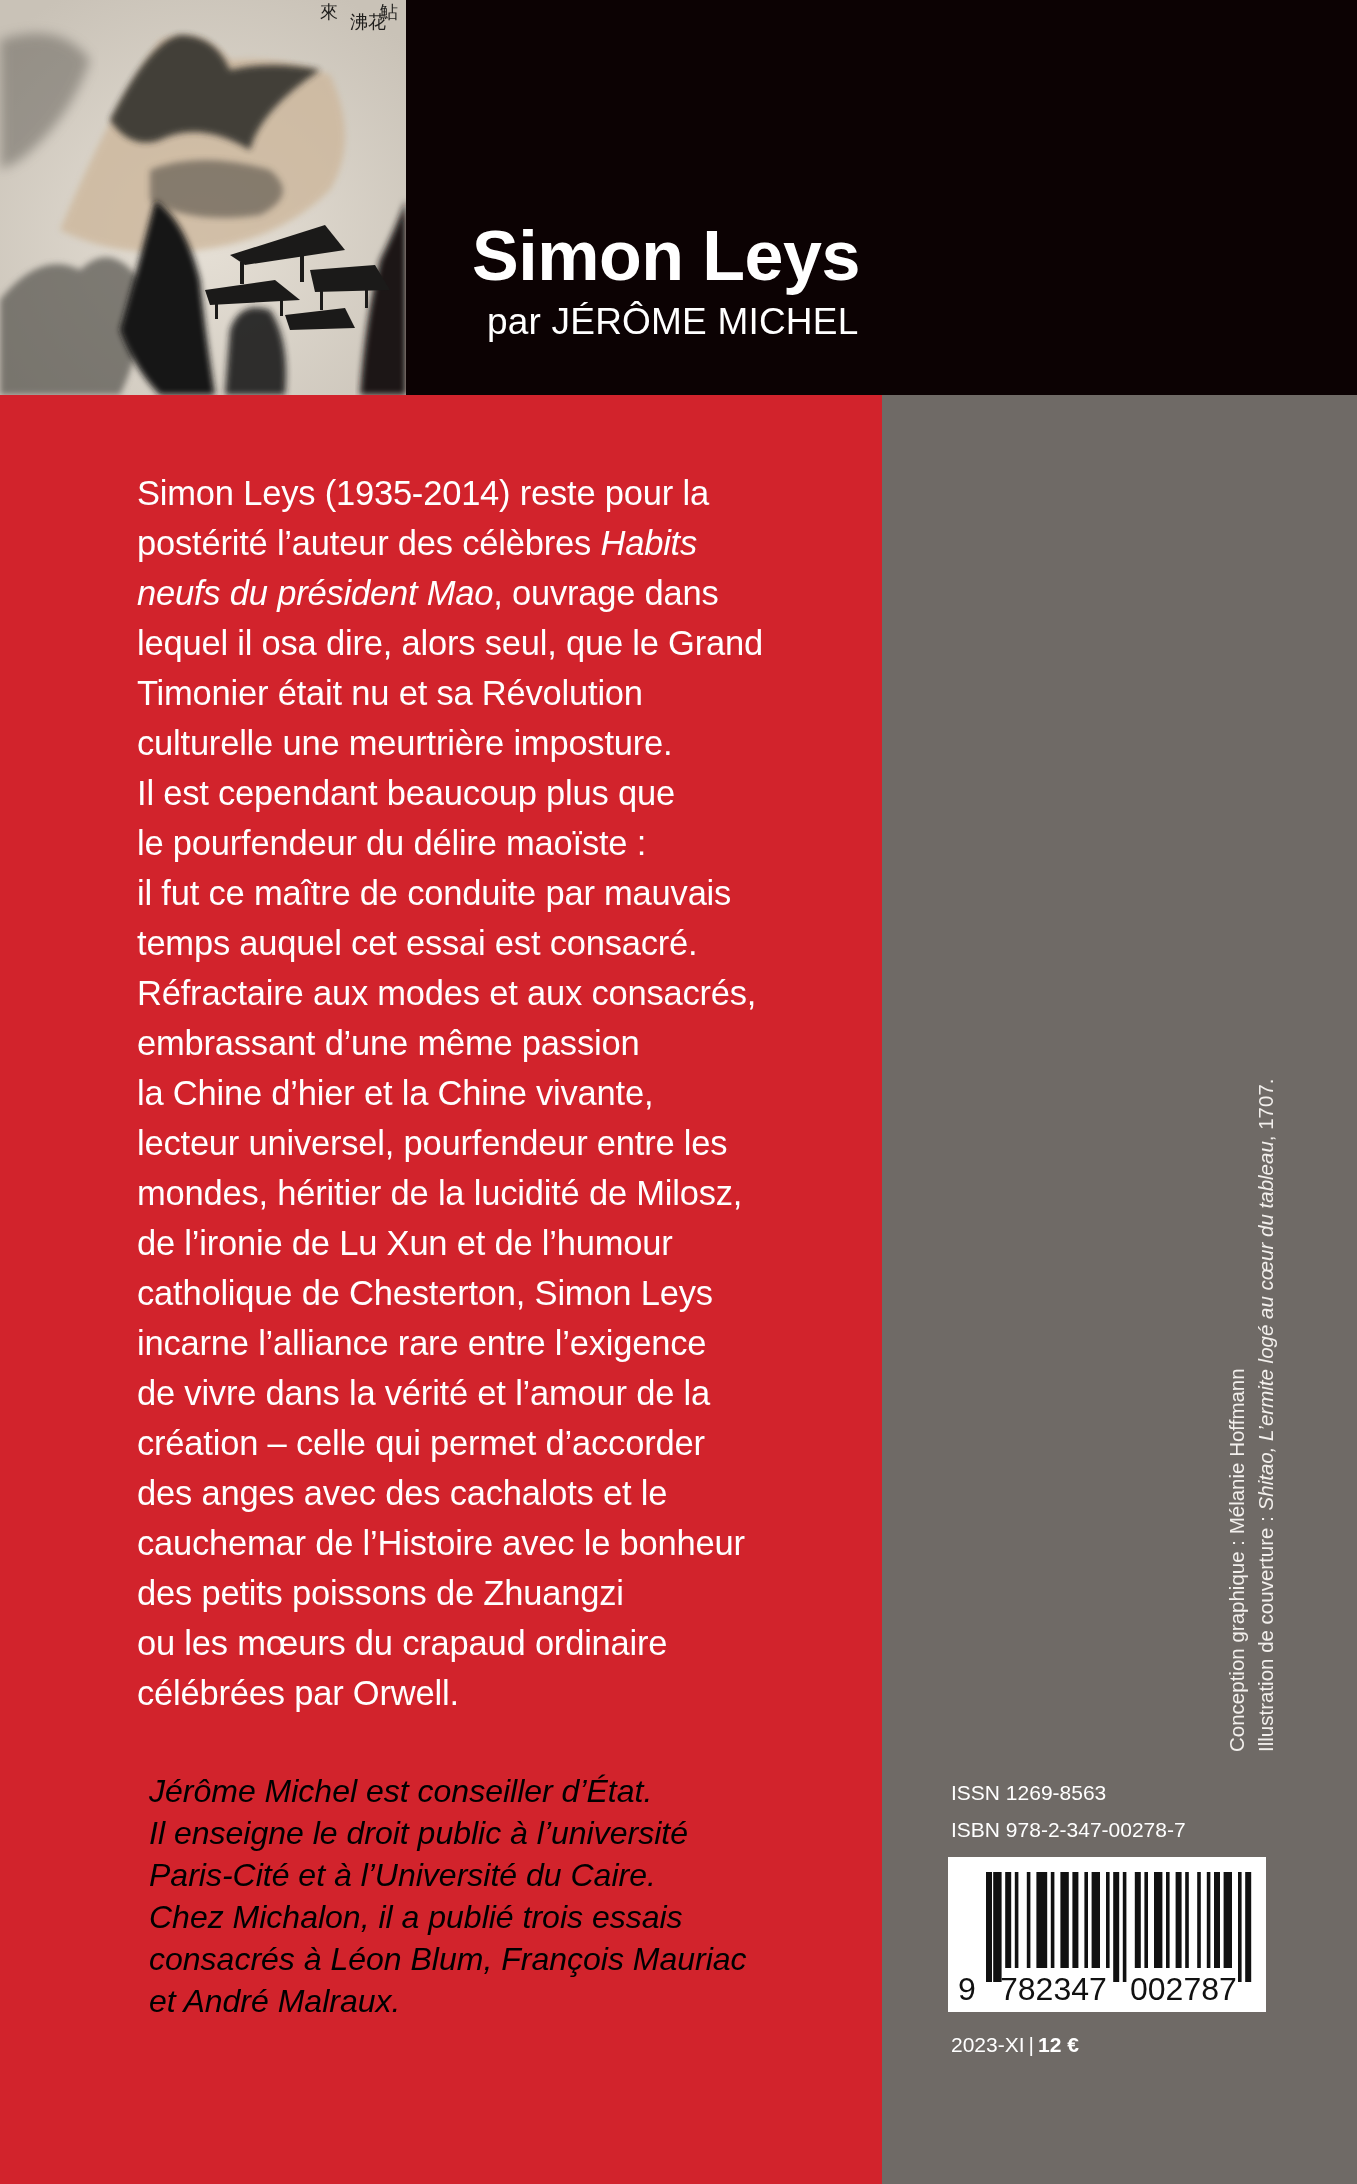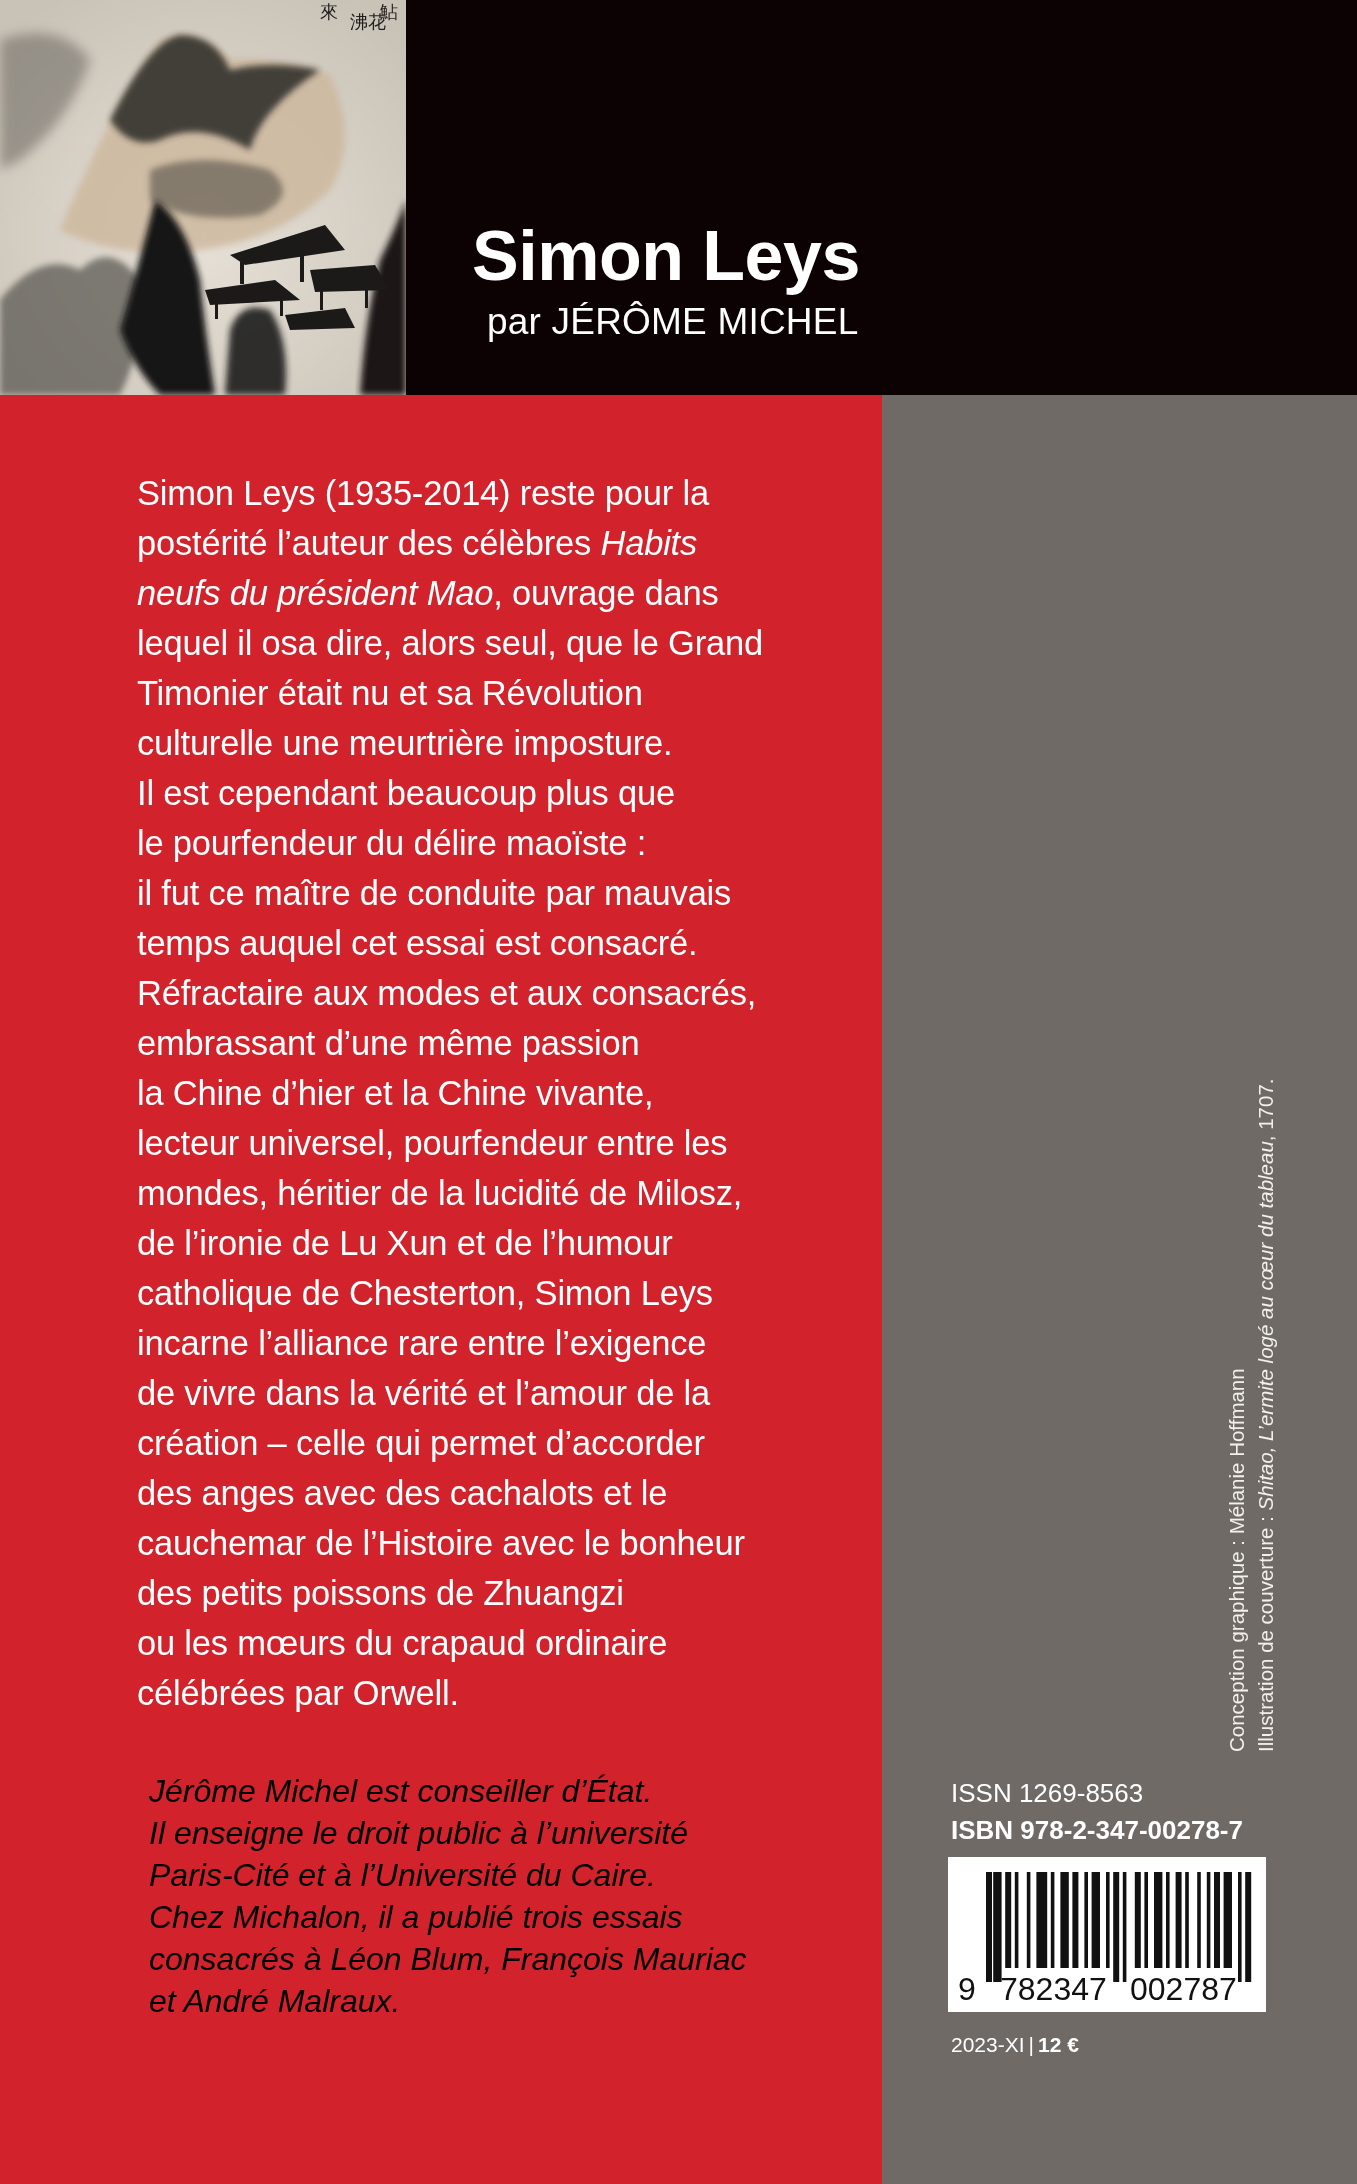--- a/index.html
+++ b/index.html
@@ -48,24 +48,24 @@
   }
   .bio .line { display: block; white-space: nowrap; }
   .credits {
     position: absolute; left: 1222px; top: 1752px;
     transform-origin: 0 0; transform: rotate(-90deg);
     color: #f2efec; font-size: 20.5px; line-height: 29px; white-space: nowrap;
   }
   .credits .line { display: block; }
   .credits em { font-style: italic; }
   .issn, .isbn {
-    position: absolute; left: 951px; color: #ffffff; font-size: 26px; line-height: 30px;
+    position: absolute; left: 951px; color: #ffffff; font-size: 21px; line-height: 30px;
   }
   .issn { top: 1778px; }
-  .isbn { top: 1815px; font-weight: bold; }
+  .isbn { top: 1815px; }
   .barcode-box {
     position: absolute; left: 948px; top: 1857px; width: 318px; height: 155px;
     background: #ffffff;
   }
   .barcode-box svg { display: block; }
   .price-line {
     position: absolute; left: 951px; top: 2030px;
     color: #ffffff; font-size: 21px; line-height: 30px; white-space: nowrap;
   }
   .price-line .sep { margin: 0 4px; }

